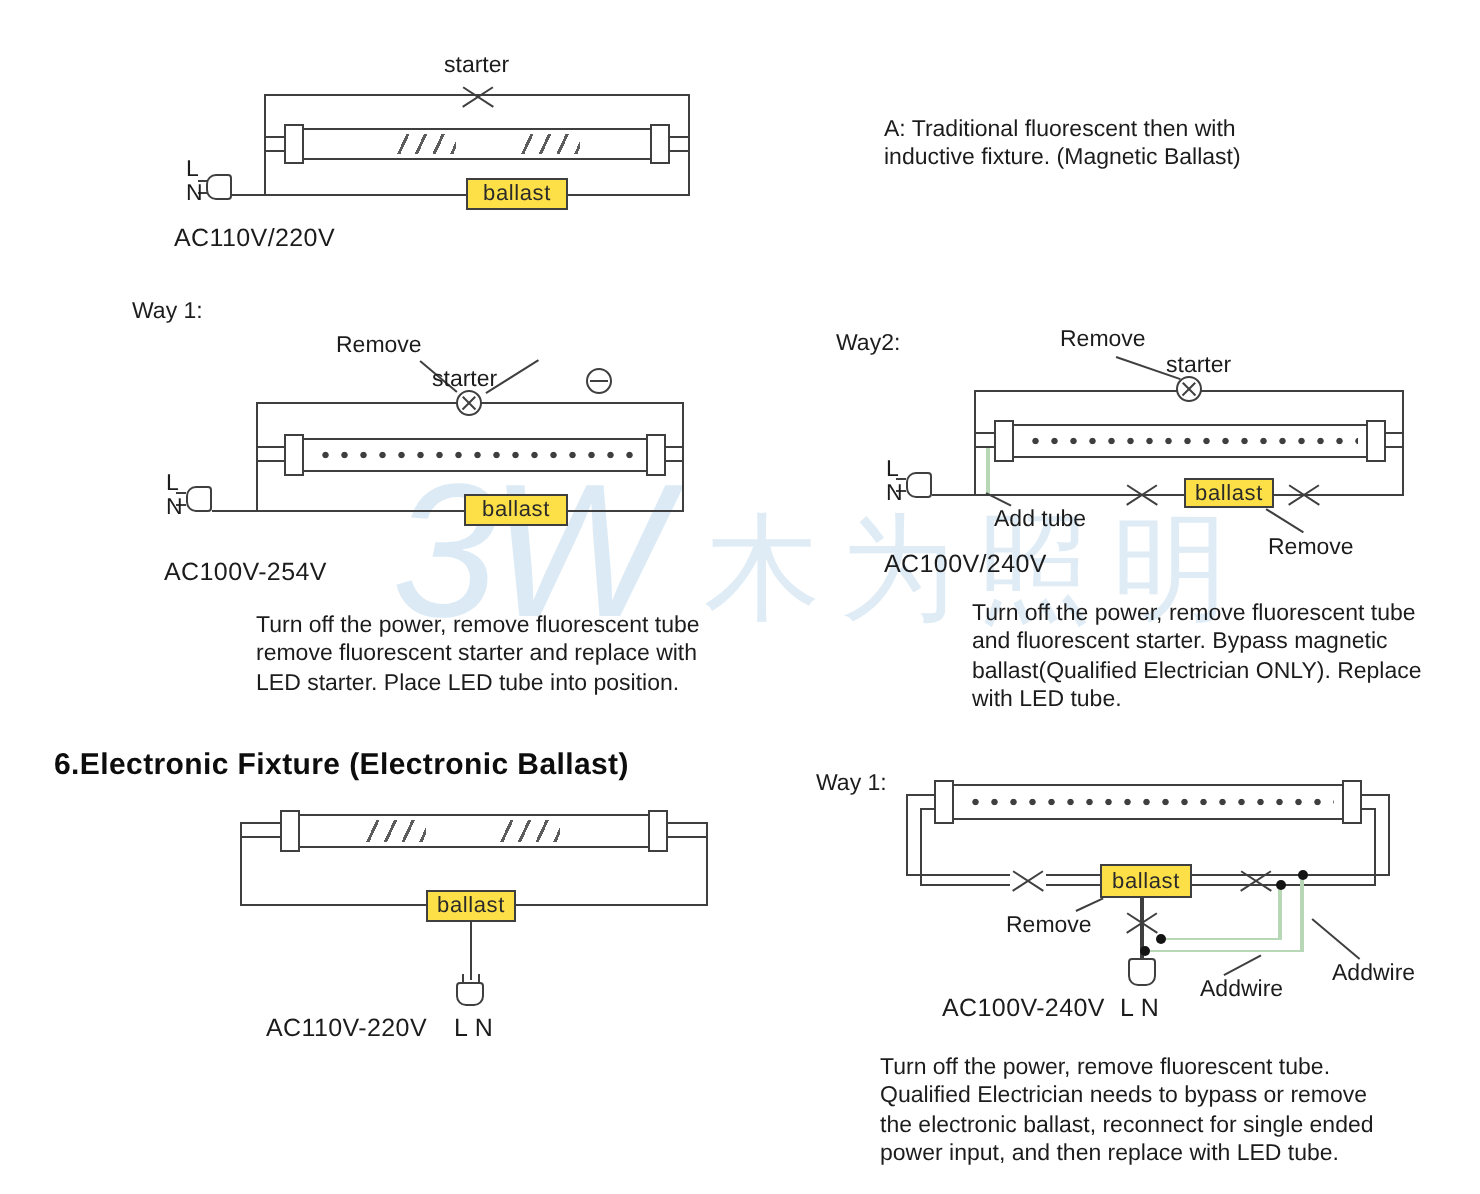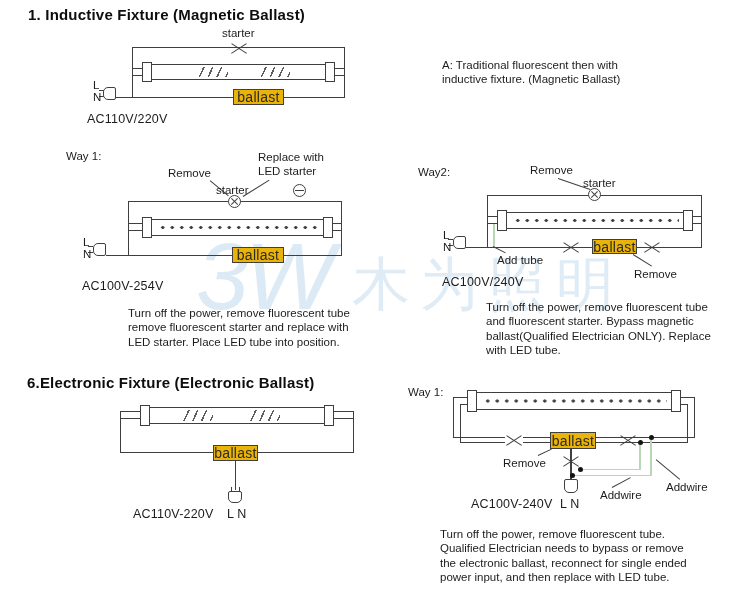--- a/index.html
+++ b/index.html
@@ -31,43 +31,42 @@
   .xmark { position:absolute; width:18px; height:14px; z-index:3; }
   .xmark::before,.xmark::after { content:""; position:absolute; left:0; right:0; top:50%; height:1.4px; background:#3f3f3f; }
   .xmark::before { transform:rotate(33deg); } .xmark::after { transform:rotate(-33deg); }
 
   .csym { position:absolute; width:13px; height:13px; border:1.4px solid #3f3f3f; border-radius:50%; background:#fff; z-index:3; }
   .csym::before,.csym::after { content:""; position:absolute; left:1px; right:1px; top:4.6px; height:1.2px; background:#3f3f3f; }
   .csym::before { transform:rotate(45deg); } .csym::after { transform:rotate(-45deg); }
   .osym { position:absolute; width:13px; height:13px; border:1.4px solid #3f3f3f; border-radius:50%; background:#fff; z-index:3; }
   .osym::before { content:""; position:absolute; left:1px; right:1px; top:4.7px; height:1.3px; background:#3f3f3f; }
 
-  .ballast { position:absolute; border:1.3px solid #3f3f3f; background:#eab308; display:flex; align-items:center; justify-content:center;
-             font-size:14px; color:#2a2a2a; z-index:2; letter-spacing:.3px; }
+  .ballast { position:absolute; border:1.3px solid #3f3f3f; background:#fde047; display:flex; align-items:center; justify-content:center;
+             font-size:11px; color:#2a2a2a; z-index:2; letter-spacing:.3px; }
   .leader { position:absolute; height:1.2px; background:#3f3f3f; transform-origin:0 50%; z-index:2; }
   .plug { position:absolute; background:#fff; border:1.3px solid #3f3f3f; z-index:3; }
   .plug.hz { border-radius:5px 2px 2px 5px; }
   .plug.vt { border-radius:2px 2px 5px 5px; }
   .dot { position:absolute; width:5px; height:5px; background:#141414; border-radius:50%; z-index:4; }
   .gwire { position:absolute; background:#b7d7b7; z-index:1; }
 
   .wm { position:absolute; z-index:0; color:#aecfe8; font-weight:normal; }
   .wm-logo { font-size:95px; font-style:italic; opacity:.42; letter-spacing:-4px; }
   .wm-cn { font-size:58px; opacity:.38; letter-spacing:10px; }
   .wm-en { font-size:24px; opacity:.45; letter-spacing:5px; font-weight:normal; }
 </style>
 </head>
 <body>
 
 <div id="canvas">
 
   <div class="wm wm-logo" style="left:196px; top:222px;">3W</div>
   <div class="wm wm-cn" style="left:352px; top:246px;">木为照明</div>
 
-  <div class="heading" style="left:28px; top:6px;">1. Inductive Fixture (Magnetic Ballast)</div>
 
   <div class="lbl" style="left:222px; top:26px;">starter</div>
   <div class="loop" style="left:132px; top:47px; width:213px; height:50px;"></div>
   <div class="xmark" style="left:230px; top:41px;"></div>
   <div class="tube" style="left:142px; top:64px; width:193px; height:16px;">
     <div class="cap l"></div>
     <div class="cap r"></div>
     <div class="hatch" style="left:53px;"></div>
     <div class="hatch" style="left:115px;"></div>
   </div>
@@ -82,22 +81,20 @@
   <div class="plug hz" style="left:103px; top:87px; width:13px; height:13px;"></div>
   <div class="wire" style="left:116px; top:97px; width:229px;"></div>
   <div class="ballast" style="left:233px; top:89px; width:51px; height:16px;">ballast</div>
   <div class="lbl volt" style="left:87px; top:112px;">AC110V/220V</div>
   <div class="lbl" style="left:442px; top:58px;">A: Traditional fluorescent then with
 inductive fixture. (Magnetic Ballast)</div>
 
   <div class="lbl" style="left:66px; top:149px;">Way 1:</div>
   <div class="lbl" style="left:168px; top:166px;">Remove</div>
   <div class="leader" style="left:210px; top:180px; width:24px; transform:rotate(40deg);"></div>
-  <div class="lbl" style="left:258px; top:150px;">Replace with
-LED starter</div>
   <div class="leader" style="left:243px; top:196px; width:31px; transform:rotate(-32deg);"></div>
   <div class="osym" style="left:293px; top:184px;"></div>
   <div class="lbl" style="left:216px; top:183px;">starter</div>
   <div class="loop" style="left:128px; top:201px; width:214px; height:54px;"></div>
   <div class="csym" style="left:228px; top:195px;"></div>
   <div class="tube" style="left:142px; top:219px; width:191px; height:17px;">
     <div class="cap l"></div>
     <div class="cap r"></div>
     <div class="dots"></div>
   </div>

